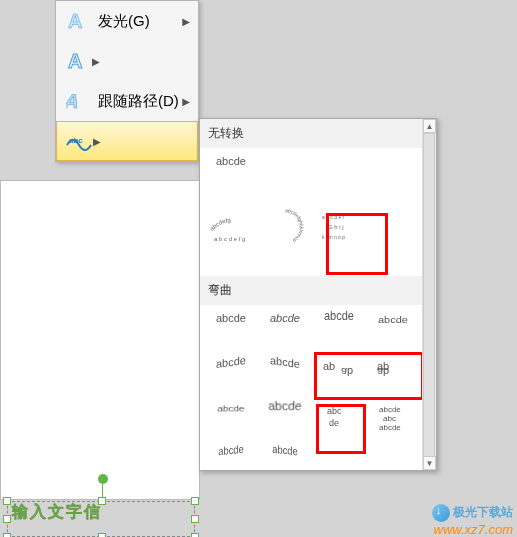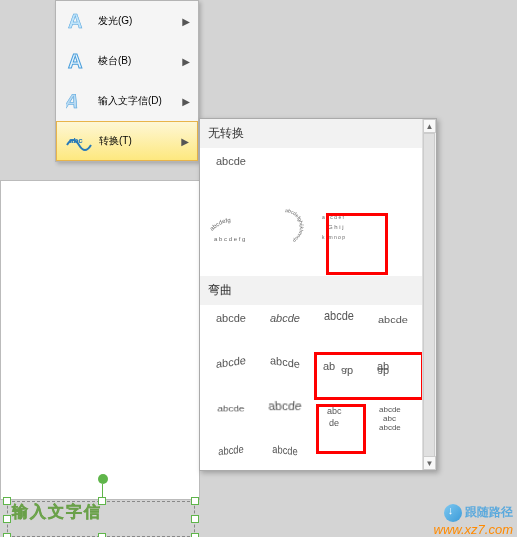--- a/index.html
+++ b/index.html
@@ -70,21 +70,21 @@
   height: 40px;
   padding: 0 8px;
   cursor: pointer;
   position: relative;
 }
 .menu-item.selected {
   background: linear-gradient(#fef7d5, #fde87f);
   border: 1px solid #e8b44a;
 }
 .menu-icon { width: 28px; display: flex; justify-content: center; }
-.menu-label { flex: 1; font-size: 10px; padding-left: 6px; }
+.menu-label { flex: 1; font-size: 15px; padding-left: 6px; }
 .menu-arrow { font-size: 10px; color: #555; }
 
 
 .submenu {
   position: absolute;
   left: 199px;
   top: 118px;
   width: 238px;
   height: 353px;
   background: #fff;
@@ -176,40 +176,38 @@
     </span>
     <span class="menu-label">发光(G)</span>
     <span class="menu-arrow">▶</span>
   </div>
   <div class="menu-item">
     <span class="menu-icon">
       <svg width="24" height="24">
           <text x="2" y="19" font-size="20" font-weight="bold" fill="#e8f4fc" stroke="#4a9edb" stroke-width="1">A</text>
         </svg>
     </span>
-    <span class="menu-label">棱台(B)</span>
     <span class="menu-arrow">▶</span>
   </div>
   <div class="menu-item">
     <span class="menu-icon">
       <svg width="24" height="24">
           <text x="2" y="19" font-size="20" font-weight="bold" fill="#b8daf2" stroke="#4a9edb" stroke-width="0.5" transform="skewX(-15)">A</text>
         </svg>
     </span>
-    <span class="menu-label">输入文字信(D)</span>
+    <span class="menu-label">跟随路径(D)</span>
     <span class="menu-arrow">▶</span>
   </div>
   <div class="menu-item selected">
     <span class="menu-icon">
       <svg width="26" height="20">
           <path d="M1 14 Q7 4 13 14 Q19 24 25 14" stroke="#2a7ab8" stroke-width="2" fill="none"></path>
           <text x="3" y="12" font-size="8" fill="#2a7ab8" font-weight="bold">abc</text>
         </svg>
     </span>
-    <span class="menu-label">转换(T)</span>
     <span class="menu-arrow">▶</span>
   </div>
 </div>
 
 <div class="submenu">
   <div class="section-header">无转换</div>
   <div class="section-body">
     <div class="effect-item">
         <span>abcde</span>
       </div>
@@ -308,15 +306,15 @@
   <div class="red-box" style="left:116px; top:285px; width:50px; height:50px;"></div>
 
   <div class="scrollbar">
     <div class="scroll-btn">▲</div>
     <div class="scroll-thumb"></div>
     <div class="scroll-btn" style="position:absolute;bottom:0;width:100%;">▼</div>
   </div>
 </div>
 
 <div class="watermark">
-  <div><span class="wm-icon"></span> <span class="cn">跟随路径</span></div>
+  <div><span class="wm-icon"></span> <span class="cn">极光下载站</span></div>
   <div class="url">www.xz7.com</div>
 </div>
 
 </body></html>

